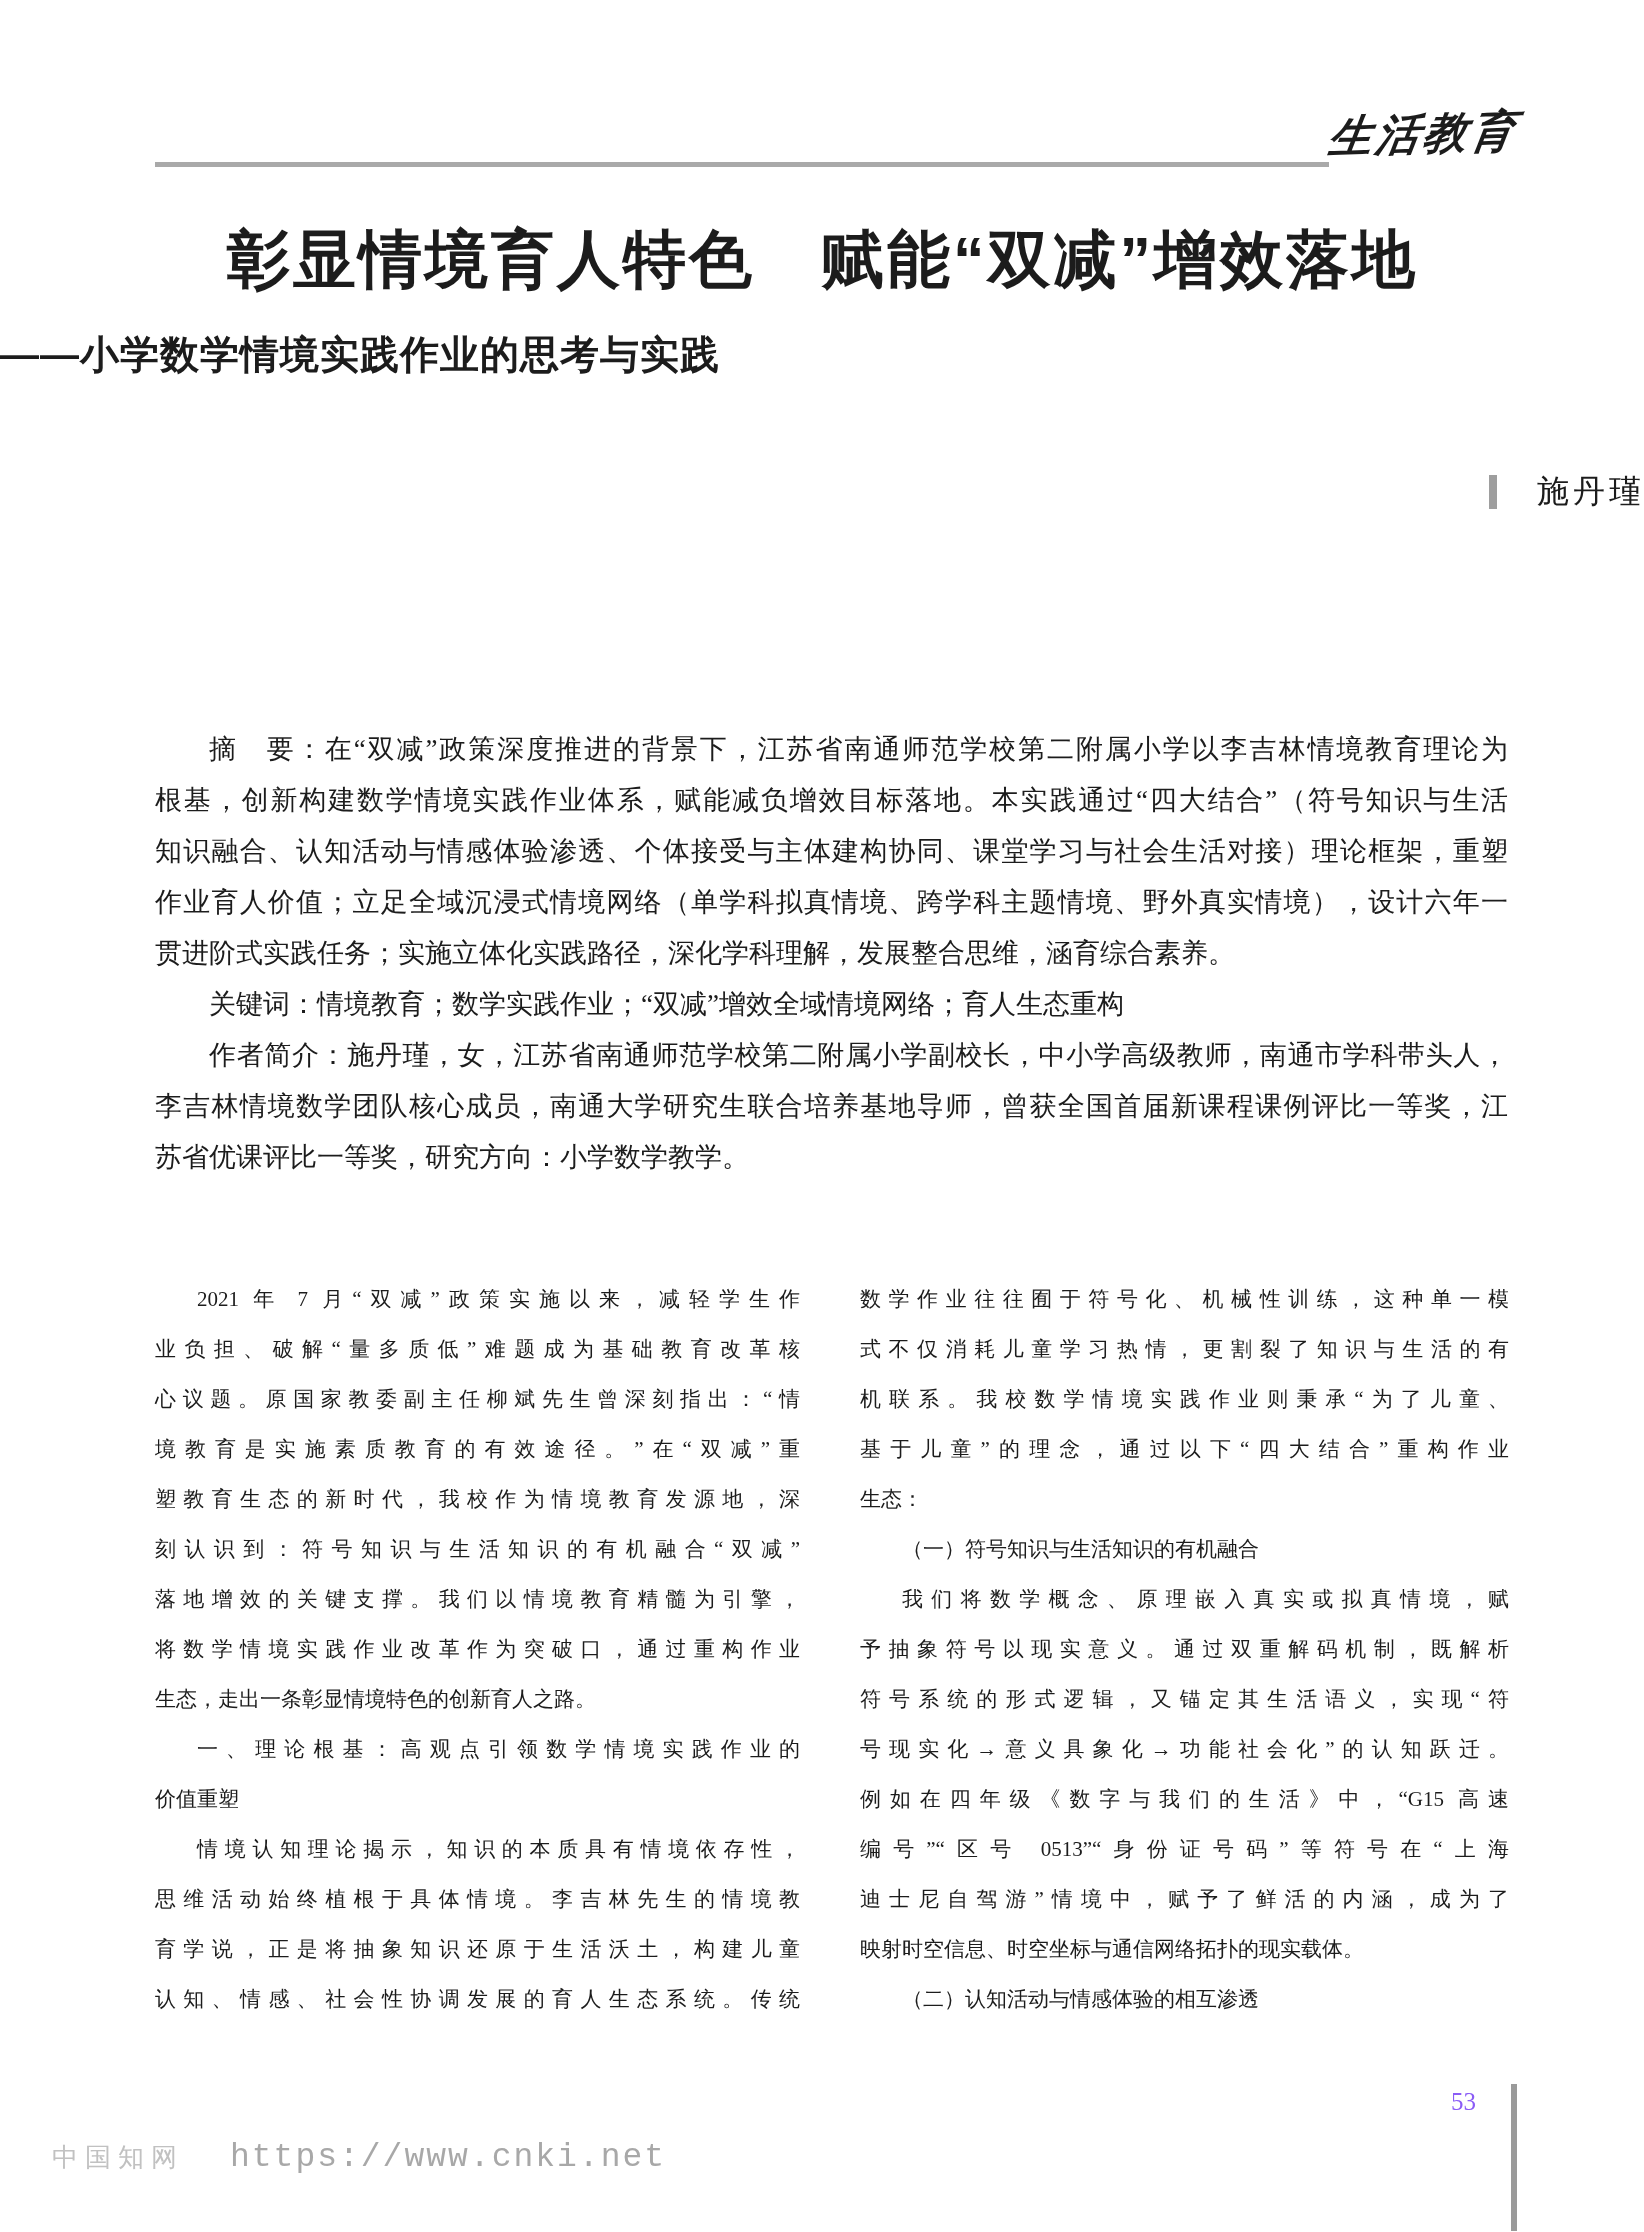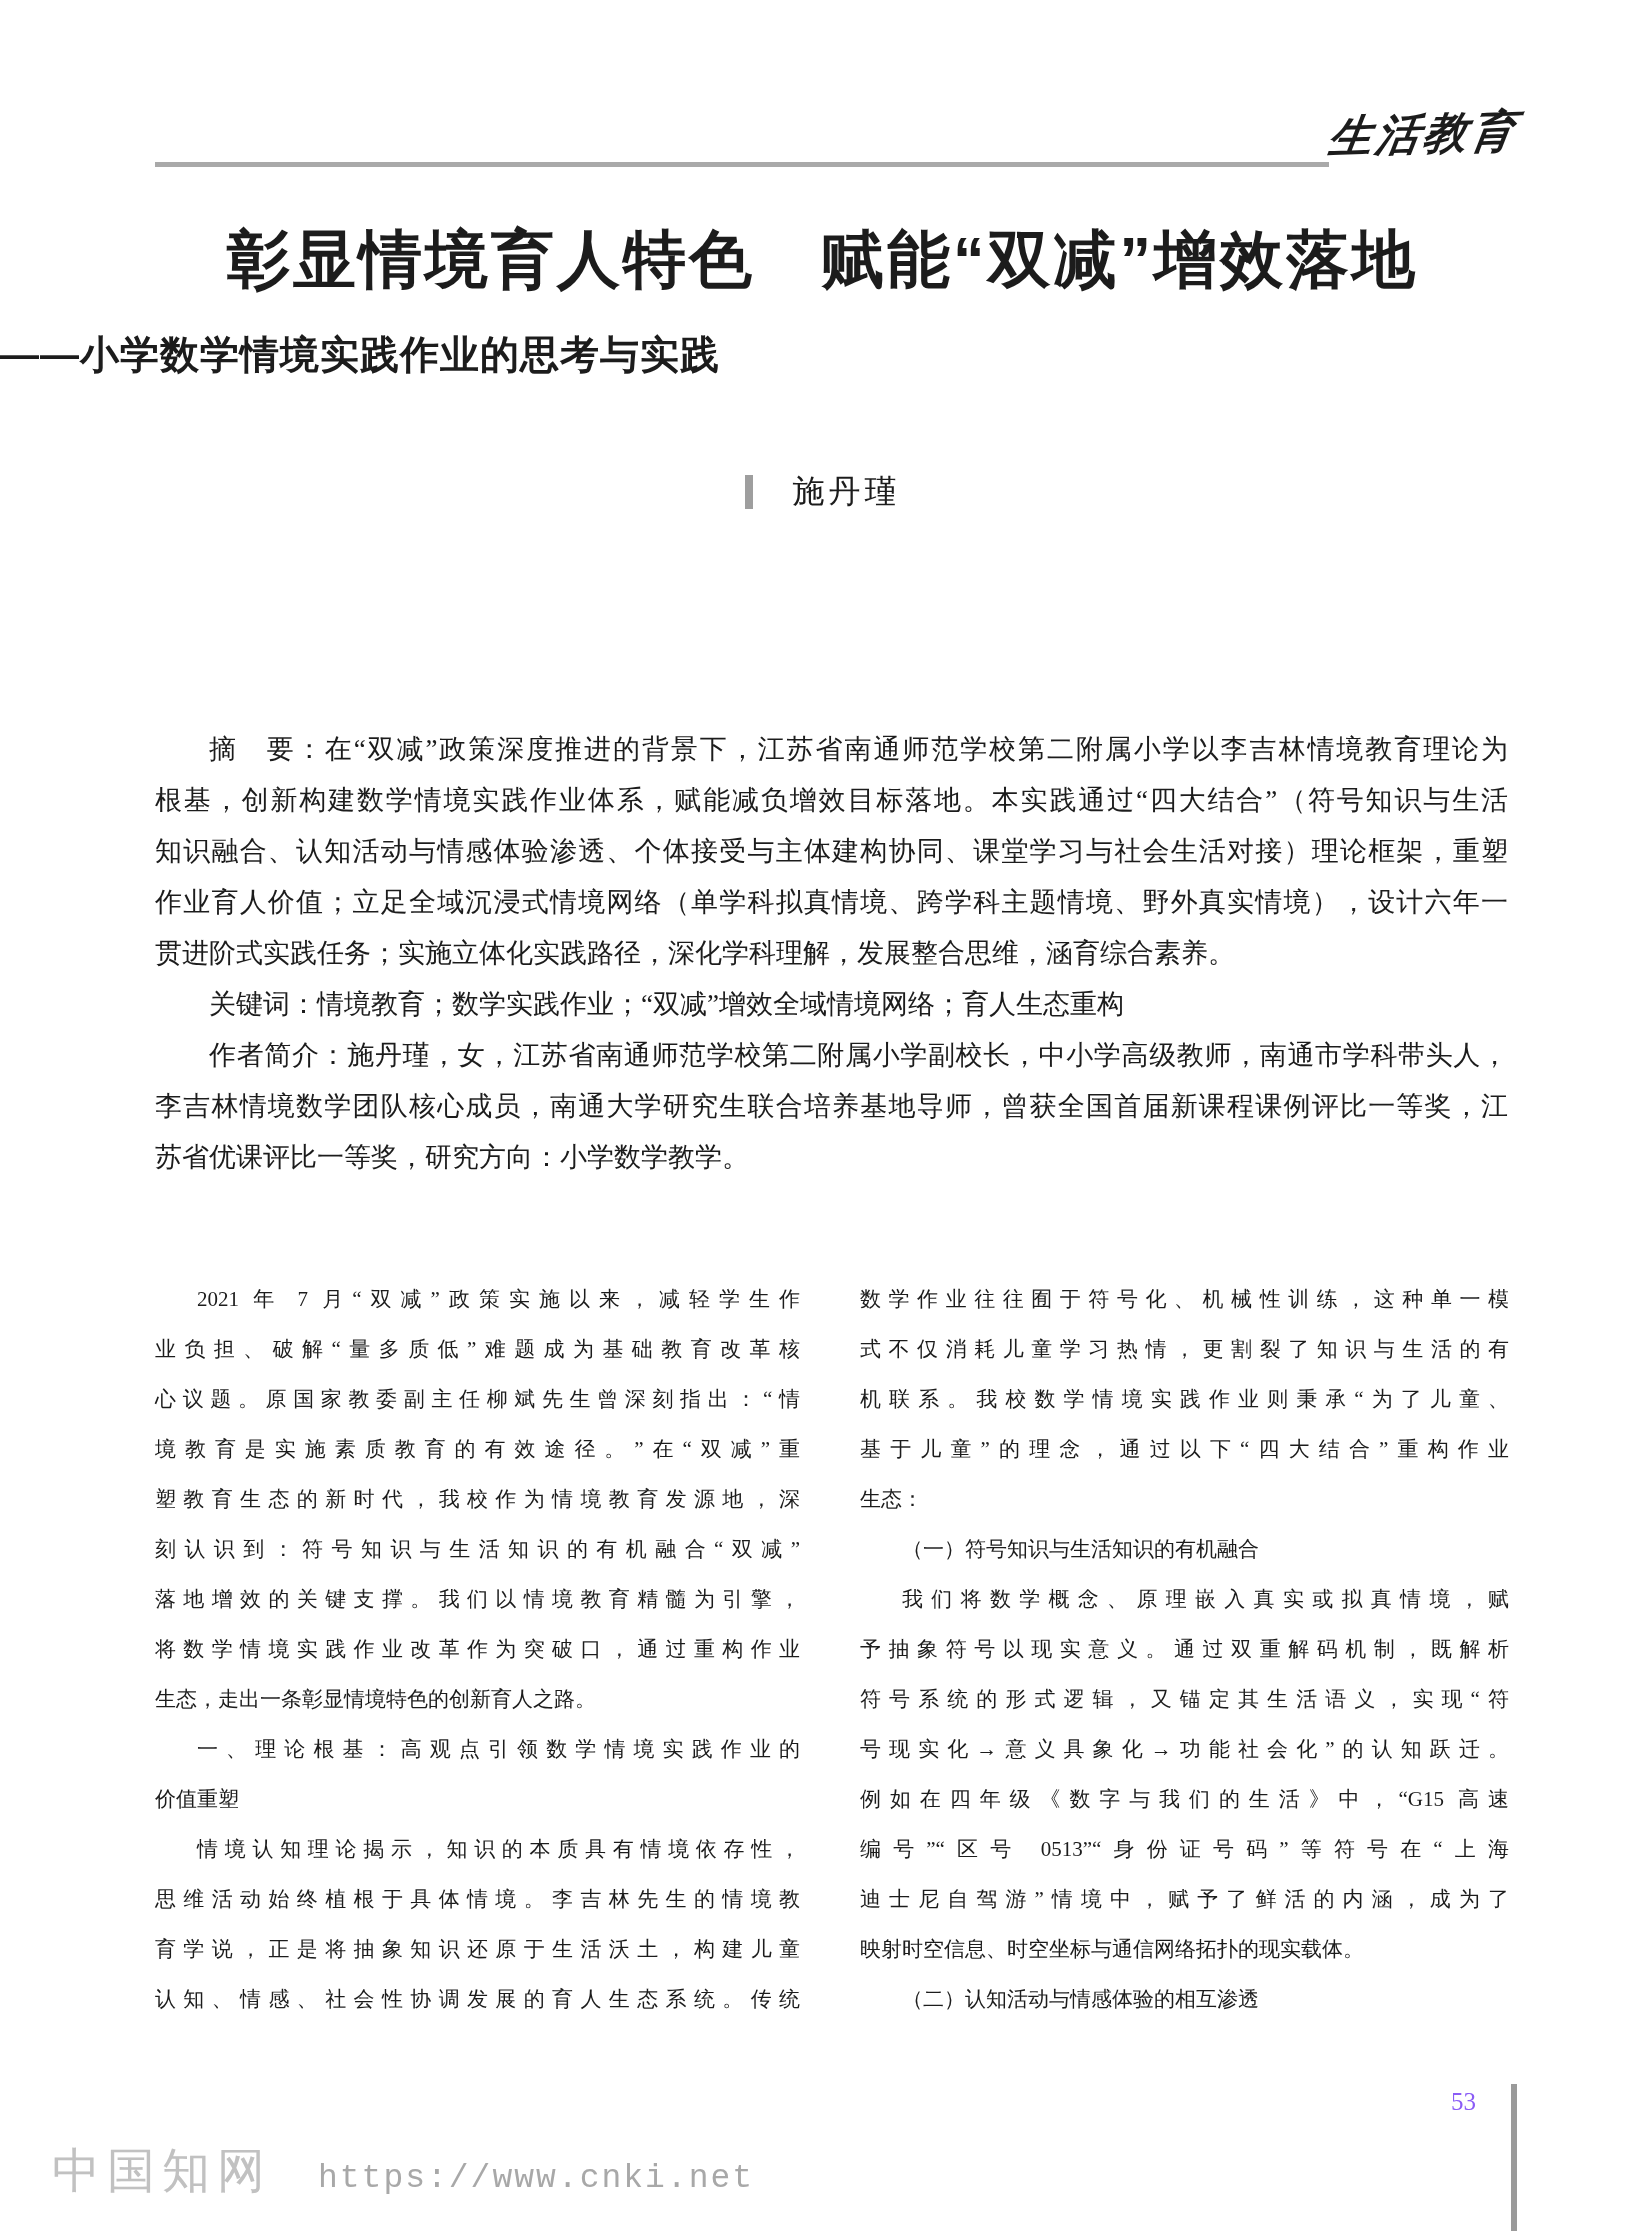--- a/index.html
+++ b/index.html
@@ -21,21 +21,21 @@
     font-family:"Liberation Sans","DejaVu Sans",sans-serif;
     font-size:63px; font-weight:700; letter-spacing:3px; white-space:nowrap;
   }
   .sub-title {
     position:absolute; left:0; top:328px; width:100%; text-align:left;
     font-family:"Liberation Sans","DejaVu Sans",sans-serif;
     font-size:39px; font-weight:700; letter-spacing:1px; white-space:nowrap;
   }
   .author-row {
     position:absolute; left:0; top:470px; width:100%;
-    display:flex; justify-content:center; align-items:center; gap:40px;
+    display:flex; justify-content:flex-end; align-items:center; gap:40px;
   }
   .author-bar { width:8px; height:34px; background:#9e9e9e; }
   .author-name {
     font-family:"Liberation Sans","DejaVu Sans",sans-serif;
     font-size:32px; font-weight:500; letter-spacing:4px;
   }
   
   .front-matter {
     position:absolute; left:155px; top:724px; width:1353px;
     font-size:27px; line-height:51px;
@@ -48,21 +48,21 @@
   .tline { text-align:justify; text-align-last:justify; text-justify:inter-character; }
   .tline.end { text-align-last:left; }
   .tline.ind { text-indent:2em; }
   
   .page-number { position:absolute; left:1451px; top:2088px; font-size:25px; color:#8b5cf6; }
   .side-rule { position:absolute; left:1511px; top:2084px; width:6px; height:147px; background:#9a9a9a; }
   .watermark {
     position:absolute; left:52px; top:2139px;
     display:flex; align-items:baseline; gap:46px; white-space:nowrap;
   }
-  .wm-cn { font-size:48px; letter-spacing:7px; color:#c1c1c1; }
+  .wm-cn { font-size:26px; letter-spacing:7px; color:#c1c1c1; }
   .wm-url {
     font-family:"Liberation Mono","DejaVu Sans Mono",monospace;
     font-size:33px; letter-spacing:2px; color:#a8a8a8;
   }
 </style>
 </head>
 <body>
 
 <div id="page">
 

